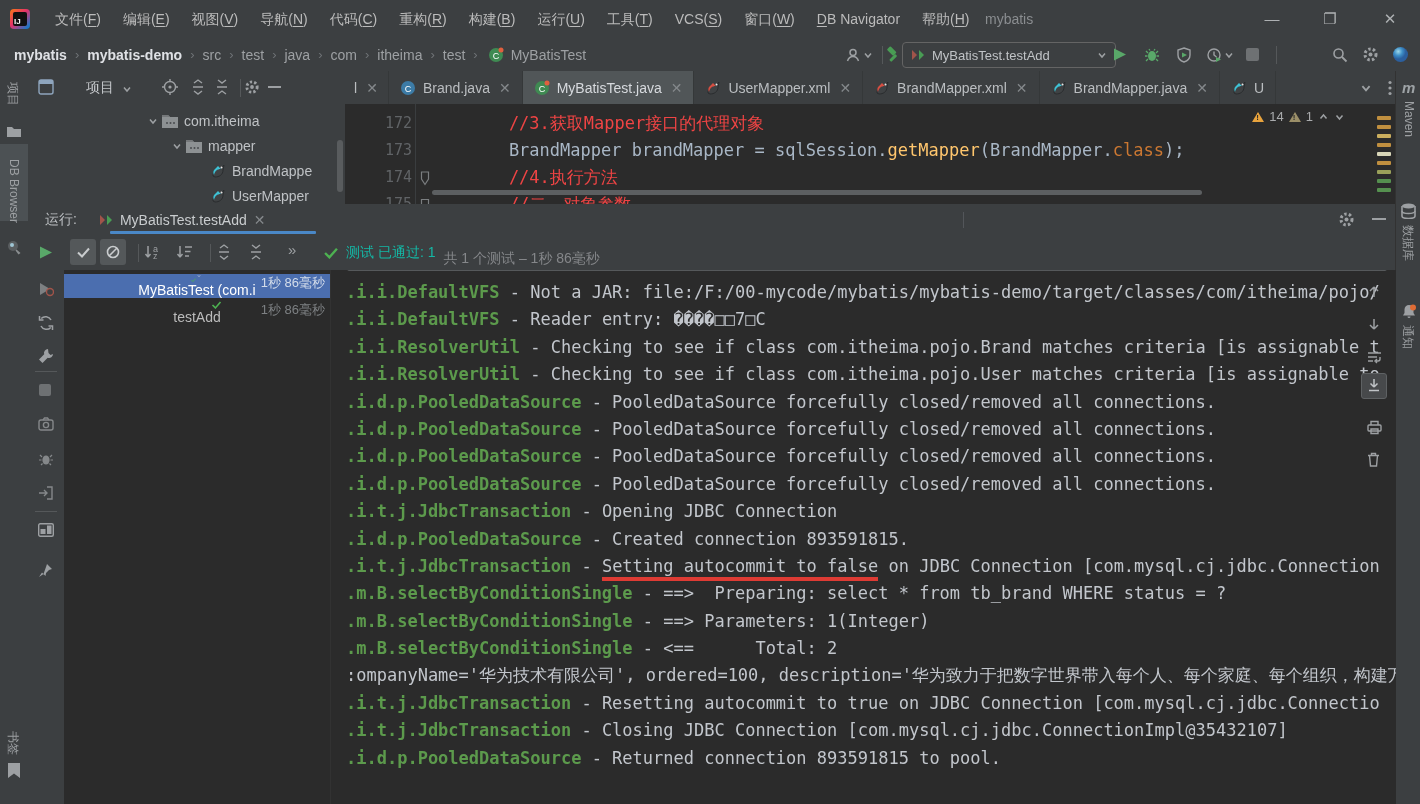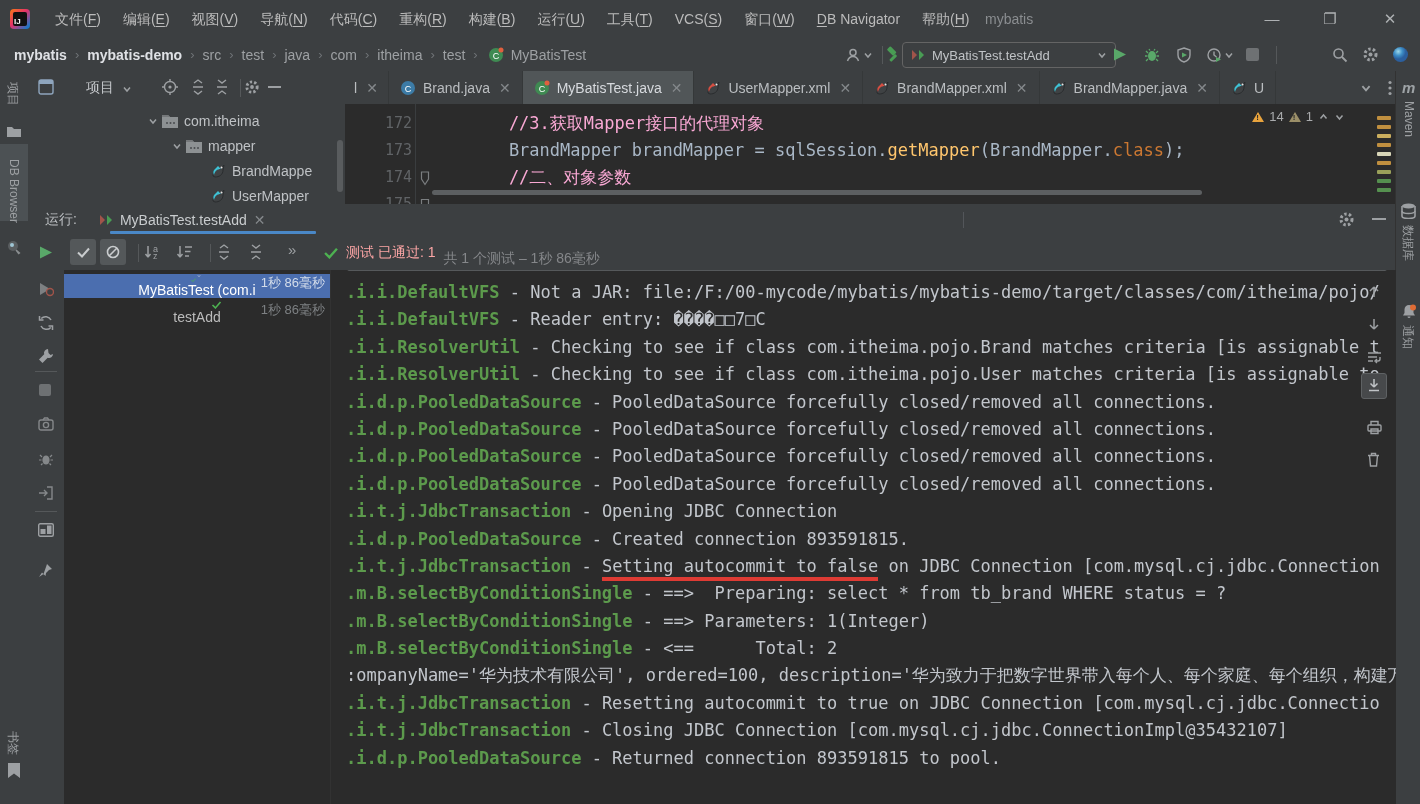--- a/index.html
+++ b/index.html
@@ -51,21 +51,21 @@
   #tab-extra{position:absolute;right:28px;top:71px;height:33px;display:flex;align-items:center;gap:16px;}
   
   #editor{left:345px;top:104px;width:1050px;height:100px;background:#2b2b2b;overflow:hidden;
           font-family:"DejaVu Sans Mono","Liberation Mono",monospace;font-size:17px;}
   #gutter{position:absolute;left:0;top:6px;width:58px;text-align:right;color:#606366;font-size:15px;}
   #gutter div{height:27px;line-height:27px;padding-left:40px;}
   #gutter-line{position:absolute;left:70px;top:0;width:1px;height:100px;background:#3a3d3f;}
   #codecol{position:absolute;left:82px;top:6px;}
   .crow{height:27px;line-height:27px;white-space:pre;}
   .seg-plain{color:#a9b7c6;}
-  .seg-comment{color:#f9a8d4;}
+  .seg-comment{color:#ef4444;}
   .seg-method{color:#ffc66d;}
   .seg-keyword{color:#cc7832;}
   .gmark{position:absolute;left:74px;}
   #ed-hscroll{position:absolute;left:87px;top:86px;width:770px;height:5px;background:#5c5f61;border-radius:3px;}
   #warn-cluster{position:absolute;right:50px;top:5px;display:flex;align-items:center;gap:5px;
                 font-family:"Liberation Sans",sans-serif;font-size:13px;color:#a9abad;}
   .tri{width:0;height:0;border-left:6px solid transparent;border-right:6px solid transparent;border-bottom:10px solid #e8a33d;position:relative;}
   .tri.dull{border-bottom-color:#9b8f68;}
   .tri:after{content:"!";position:absolute;left:-2px;top:1px;font-size:8px;color:#2b2b2b;font-weight:bold;}
   #estripe{position:absolute;right:4px;top:12px;width:14px;}
@@ -81,21 +81,21 @@
   #run-min{position:absolute;left:1344px;top:14px;width:14px;height:2px;background:#9da0a3;}
   #vtoolbar{left:28px;top:235px;width:36px;height:569px;background:#3c3f41;border-right:1px solid #323232;}
   .vt{position:absolute;left:10px;}
   .hsep{position:absolute;left:7px;width:22px;height:1px;background:#55585a;}
   #run-toolbar{left:64px;top:235px;width:1331px;height:35px;background:#3c3f41;border-bottom:1px solid #323232;}
   .tbtn{position:absolute;top:4px;width:26px;height:26px;border-radius:3px;display:flex;align-items:center;justify-content:center;}
   .tbtn.pressed{background:#54585a;}
   .ticon{position:absolute;top:9px;}
   #tb-more{position:absolute;left:224px;top:6px;color:#9da0a3;font-size:15px;}
   #status{position:absolute;left:260px;top:0;height:35px;display:flex;align-items:center;gap:8px;font-size:14px;}
-  #status .white{color:#fca5a5;}
+  #status .white{color:#14b8a6;}
   #status .gray{color:#85878a;margin-top:12px;}
   
   #ttree{left:64px;top:270px;width:266px;height:534px;background:#2b2b2b;}
   .ttrow{position:absolute;left:0;width:266px;height:24px;display:flex;align-items:center;font-size:14px;flex-direction:column;}
   .ttrow.sel{background:#4b6eaf;color:#ffffff;}
   .ttrow .time{position:absolute;right:5px;font-size:13px;}
   .ttrow.sel .time{color:#d3dcea;}
   .ttrow:not(.sel) .time{color:#7d8083;}
   
   #console{left:330px;top:270px;width:1065px;height:534px;background:#2b2b2b;border-left:1px solid #323232;overflow:hidden;}
@@ -483,20 +483,21 @@
         </div>
         <div class="gmark" style="top: 94px;">
           <svg width="12" height="12">
             <path d="M2.5 1.5h7v5l-3.5 4-3.5-4z" fill="none" stroke="#7b7e80" stroke-width="1.2"></path>
           </svg>
         </div>
       </div>
     <div id="codecol">
         <div class="crow"><span class="seg-comment">        //3.获取Mapper接口的代理对象</span></div>
         <div class="crow"><span class="seg-plain">        BrandMapper brandMapper = sqlSession.</span><span class="seg-method">getMapper</span><span class="seg-plain">(BrandMapper.</span><span class="seg-keyword">class</span><span class="seg-plain">);</span></div>
+        <div class="crow"><span class="seg-comment">        //4.执行方法</span></div>
         <div class="crow"><span class="seg-comment">        //二、对象参数</span></div>
       </div>
     <div id="ed-hscroll"></div>
     <div id="warn-cluster">
       <span class="tri"></span>
       <span>14</span>
       <span class="tri dull"></span>
       <span>1</span>
       <svg width="11" height="10" viewBox="0 0 10 10">
           <path d="M2 6.5l3-3.5 3 3.5" fill="none" stroke="#9da0a3" stroke-width="1.5"></path>

